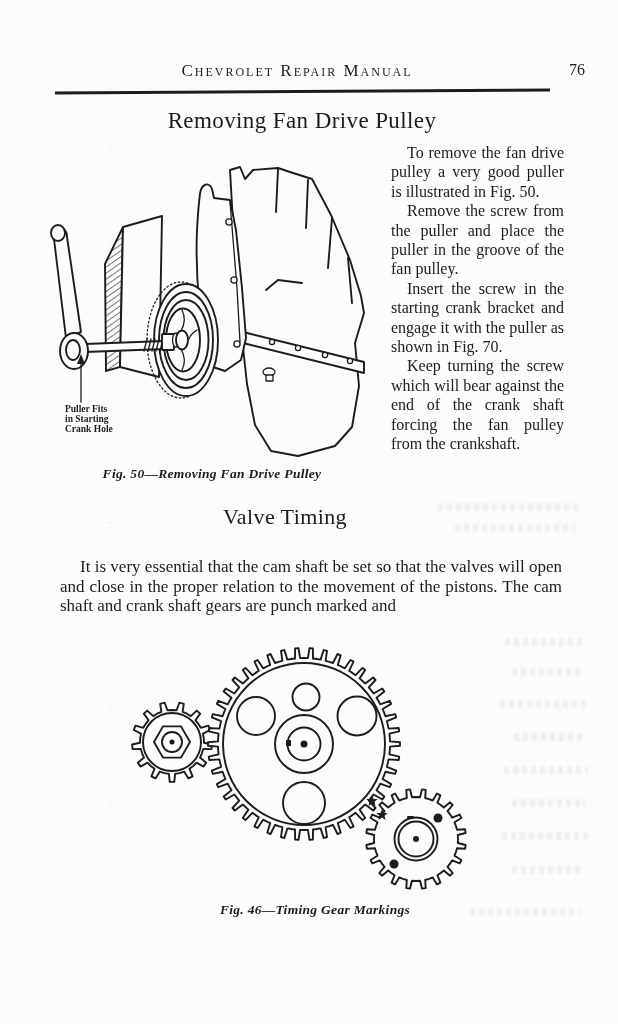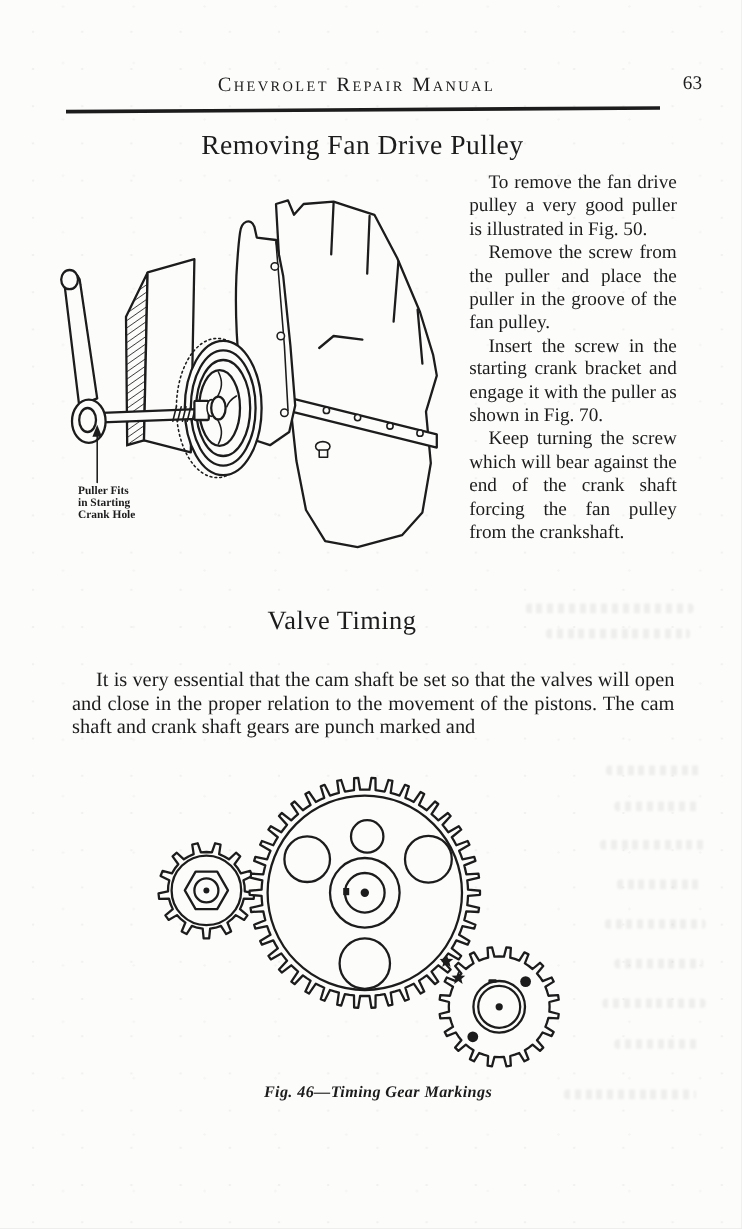--- a/index.html
+++ b/index.html
@@ -46,21 +46,21 @@
     background:repeating-linear-gradient(90deg, rgba(95,95,88,.16) 0 5px, transparent 5px 9px);
     filter:blur(1.1px);opacity:.55;}
   .fig-label{font-size:9.5px;font-weight:bold;font-family:"Liberation Serif",serif;fill:#1c1c1c;}
 </style>
 </head>
 <body>
 
 <div class="page">
 
   <div class="hdr-title">Chevrolet Repair Manual</div>
-  <div class="hdr-num">63</div>
+  <div class="hdr-num">76</div>
   <div class="hdr-rule"></div>
 
   <div class="h1">Removing Fan Drive Pulley</div>
 
   <div class="fig fig50">
   <svg width="362" height="332" viewBox="0 0 362 332">
     <defs>
       <pattern id="hatch" width="5" height="5" patternTransform="rotate(55)" patternUnits="userSpaceOnUse">
         <line x1="0" y1="0" x2="0" y2="5" stroke="#1c1c1c" stroke-width="1.2"></line>
       </pattern>
@@ -129,20 +129,21 @@
   </svg>
   </div>
 
   <div class="col-right">
     <p>To remove the fan drive pulley a very good puller is illustrated in Fig. 50.</p>
     <p>Remove the screw from the puller and place the puller in the groove of the fan pulley.</p>
     <p>Insert the screw in the starting crank bracket and engage it with the puller as shown in Fig. 70.</p>
     <p>Keep turning the screw which will bear against the end of the crank shaft forcing the fan pulley from the crankshaft.</p>
   </div>
 
+  <div class="fig-caption cap50">Fig. 50—Removing Fan Drive Pulley</div>
 
   <div class="h2">Valve Timing</div>
   <div class="body-para">
     <p>It is very essential that the cam shaft be set so that the valves will open and close in the proper relation to the movement of the pistons.  The cam shaft and crank shaft gears are punch marked and</p>
   </div>
 
   <div class="fig fig51">
   <svg width="400" height="292" viewBox="0 0 400 292">
 
     <g>

